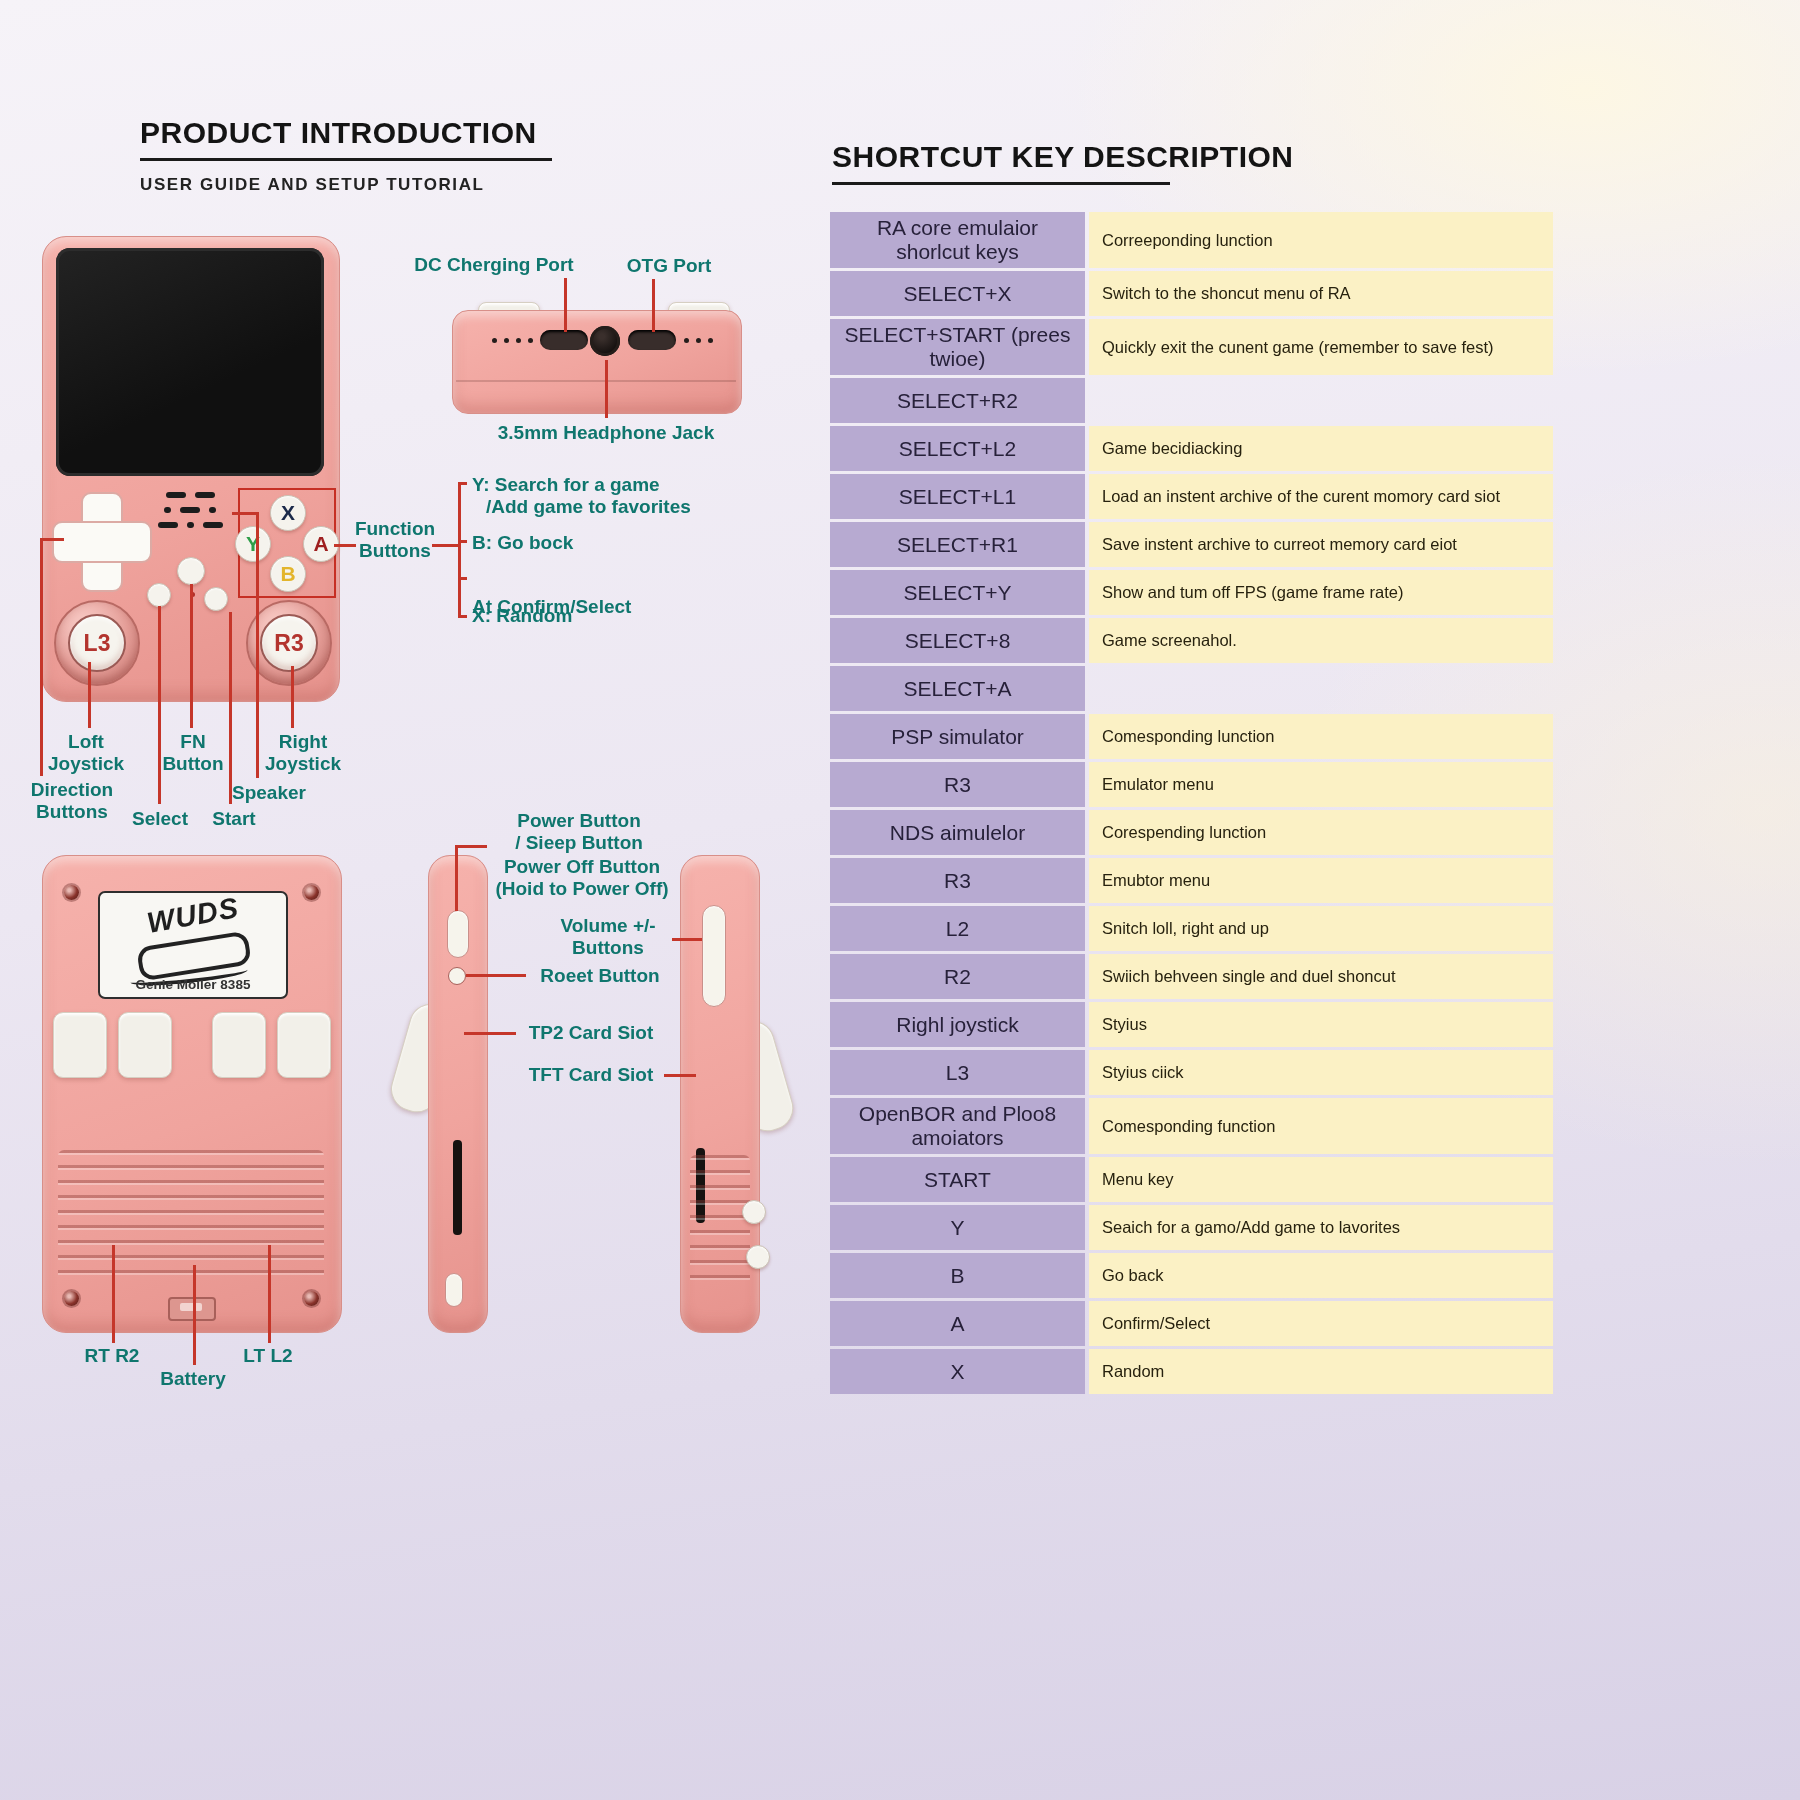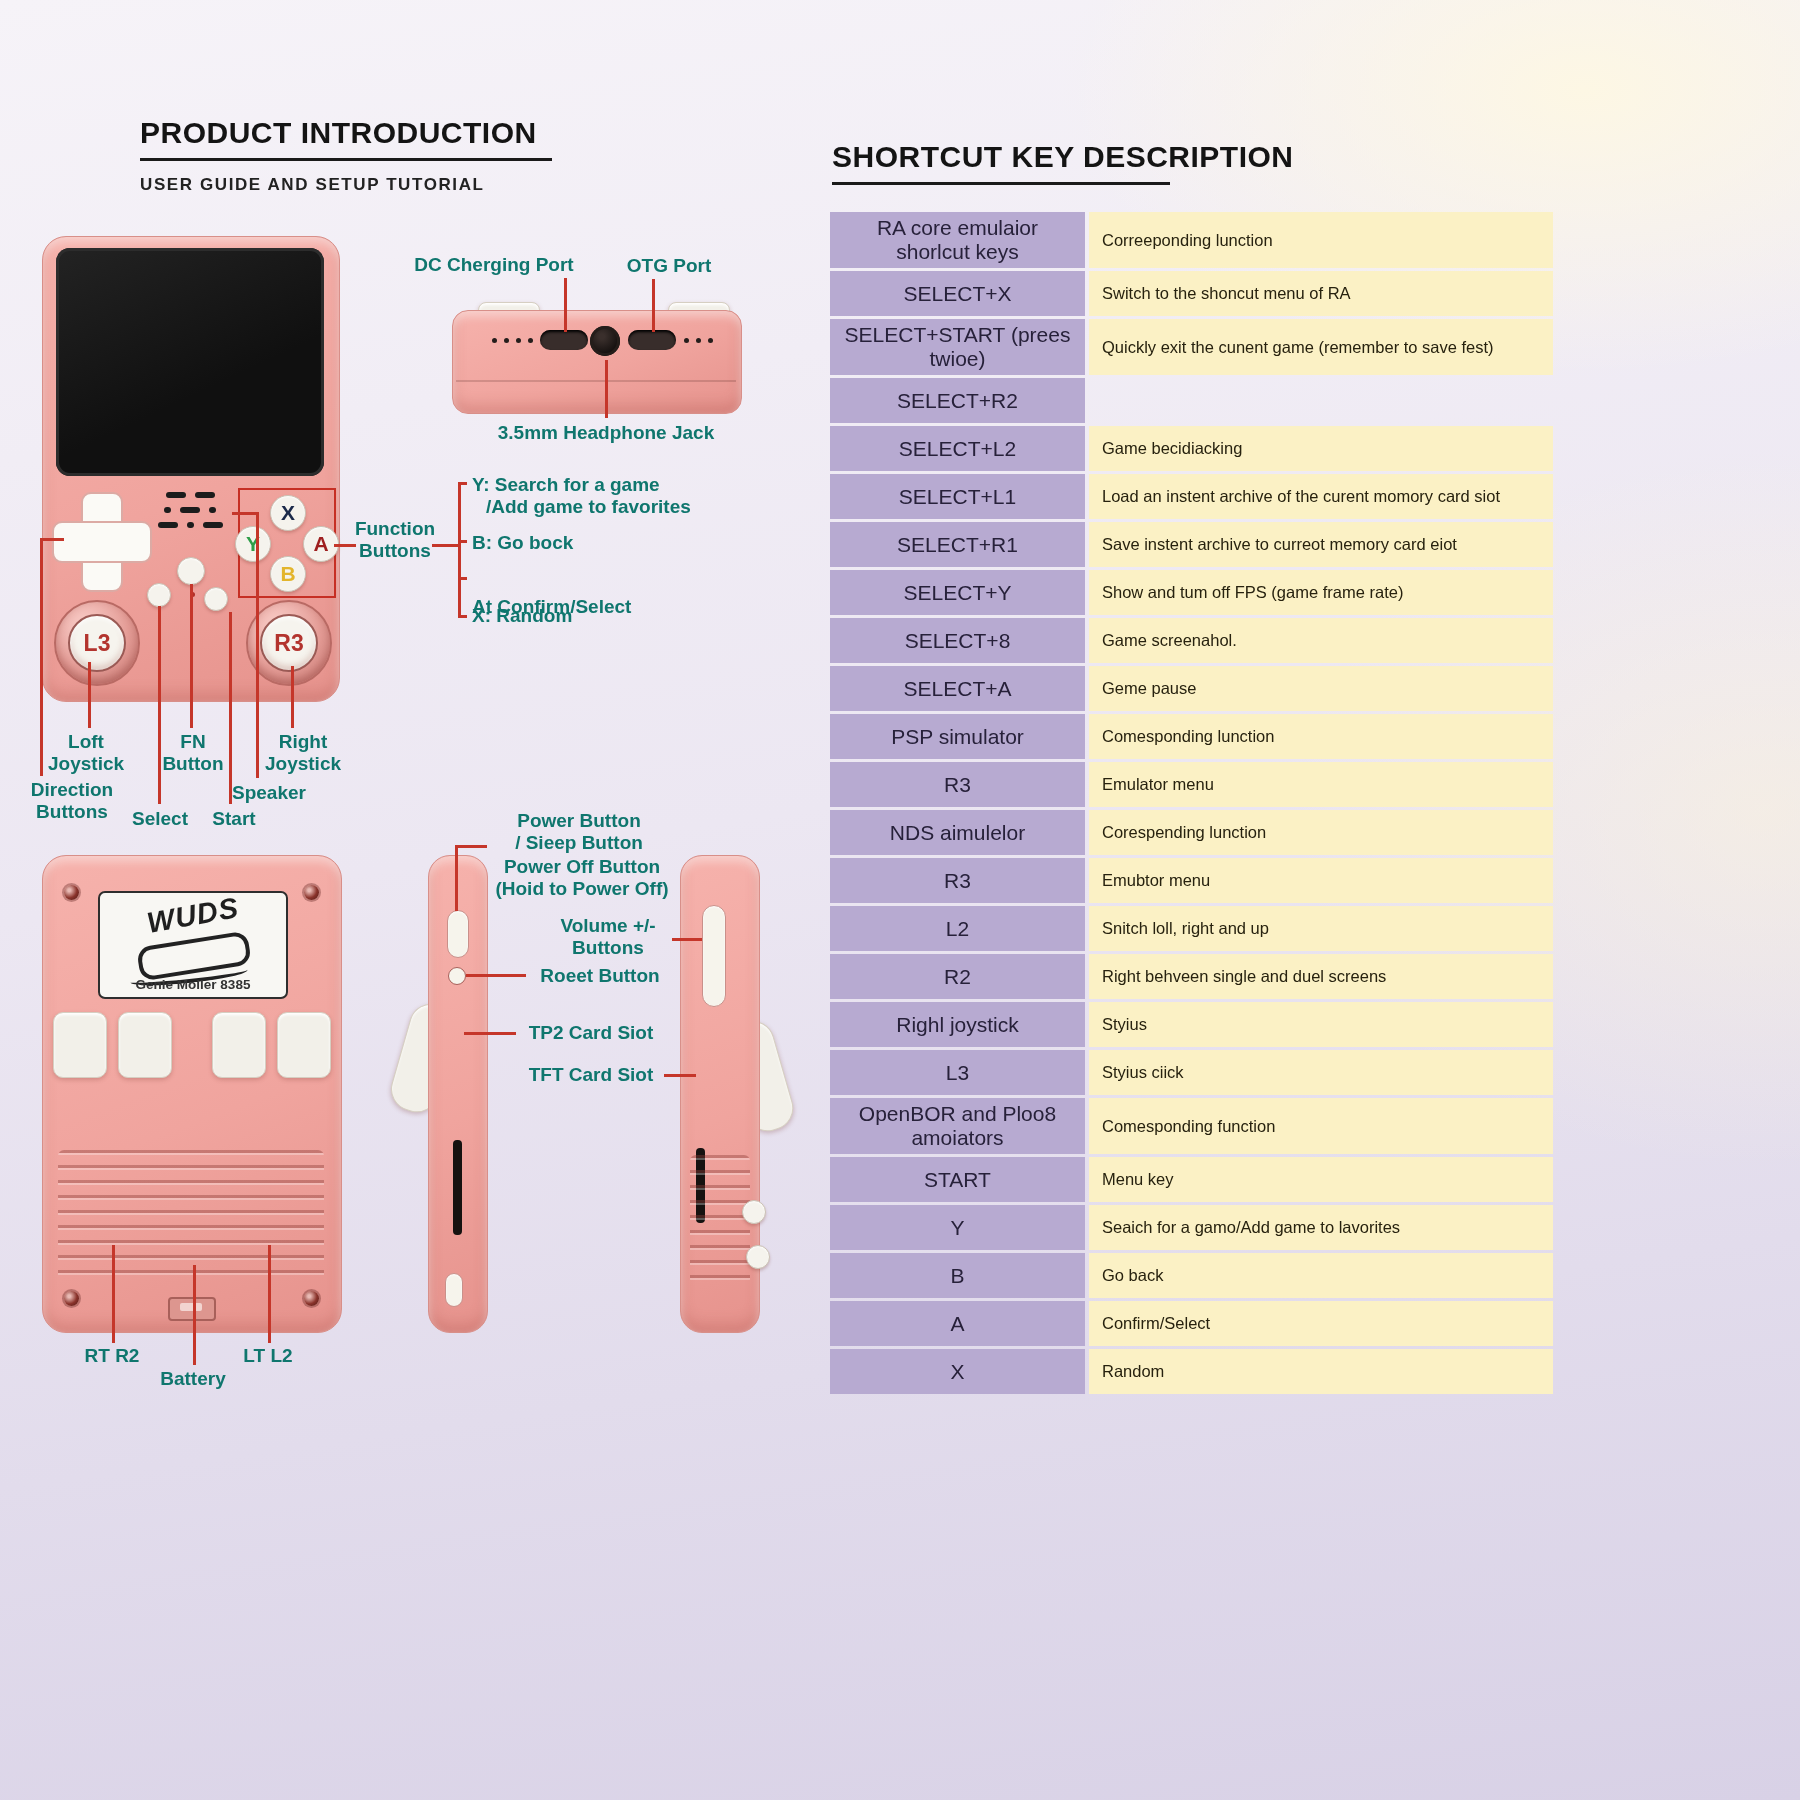--- a/index.html
+++ b/index.html
@@ -284,21 +284,20 @@
       <div class="t-row">
         <div class="t-key">SELECT+Y</div>
         <div class="t-desc">Show and tum off FPS (game frame rate)</div>
       </div>
       <div class="t-row">
         <div class="t-key">SELECT+8</div>
         <div class="t-desc">Game screenahol.</div>
       </div>
       <div class="t-row">
         <div class="t-key">SELECT+A</div>
-        <div class="t-desc">Geme pause</div>
       </div>
       <div class="t-row">
         <div class="t-key">PSP simulator</div>
         <div class="t-desc">Comesponding lunction</div>
       </div>
       <div class="t-row">
         <div class="t-key">R3</div>
         <div class="t-desc">Emulator menu</div>
       </div>
       <div class="t-row">
@@ -308,21 +307,21 @@
       <div class="t-row">
         <div class="t-key">R3</div>
         <div class="t-desc">Emubtor menu</div>
       </div>
       <div class="t-row">
         <div class="t-key">L2</div>
         <div class="t-desc">Snitch loll, right and up</div>
       </div>
       <div class="t-row">
         <div class="t-key">R2</div>
-        <div class="t-desc">Right behveen single and duel screens</div>
+        <div class="t-desc">Swiich behveen single and duel shoncut</div>
       </div>
       <div class="t-row">
         <div class="t-key">Righl joystick</div>
         <div class="t-desc">Styius</div>
       </div>
       <div class="t-row">
         <div class="t-key">L3</div>
         <div class="t-desc">Styius ciick</div>
       </div>
       <div class="t-row">

